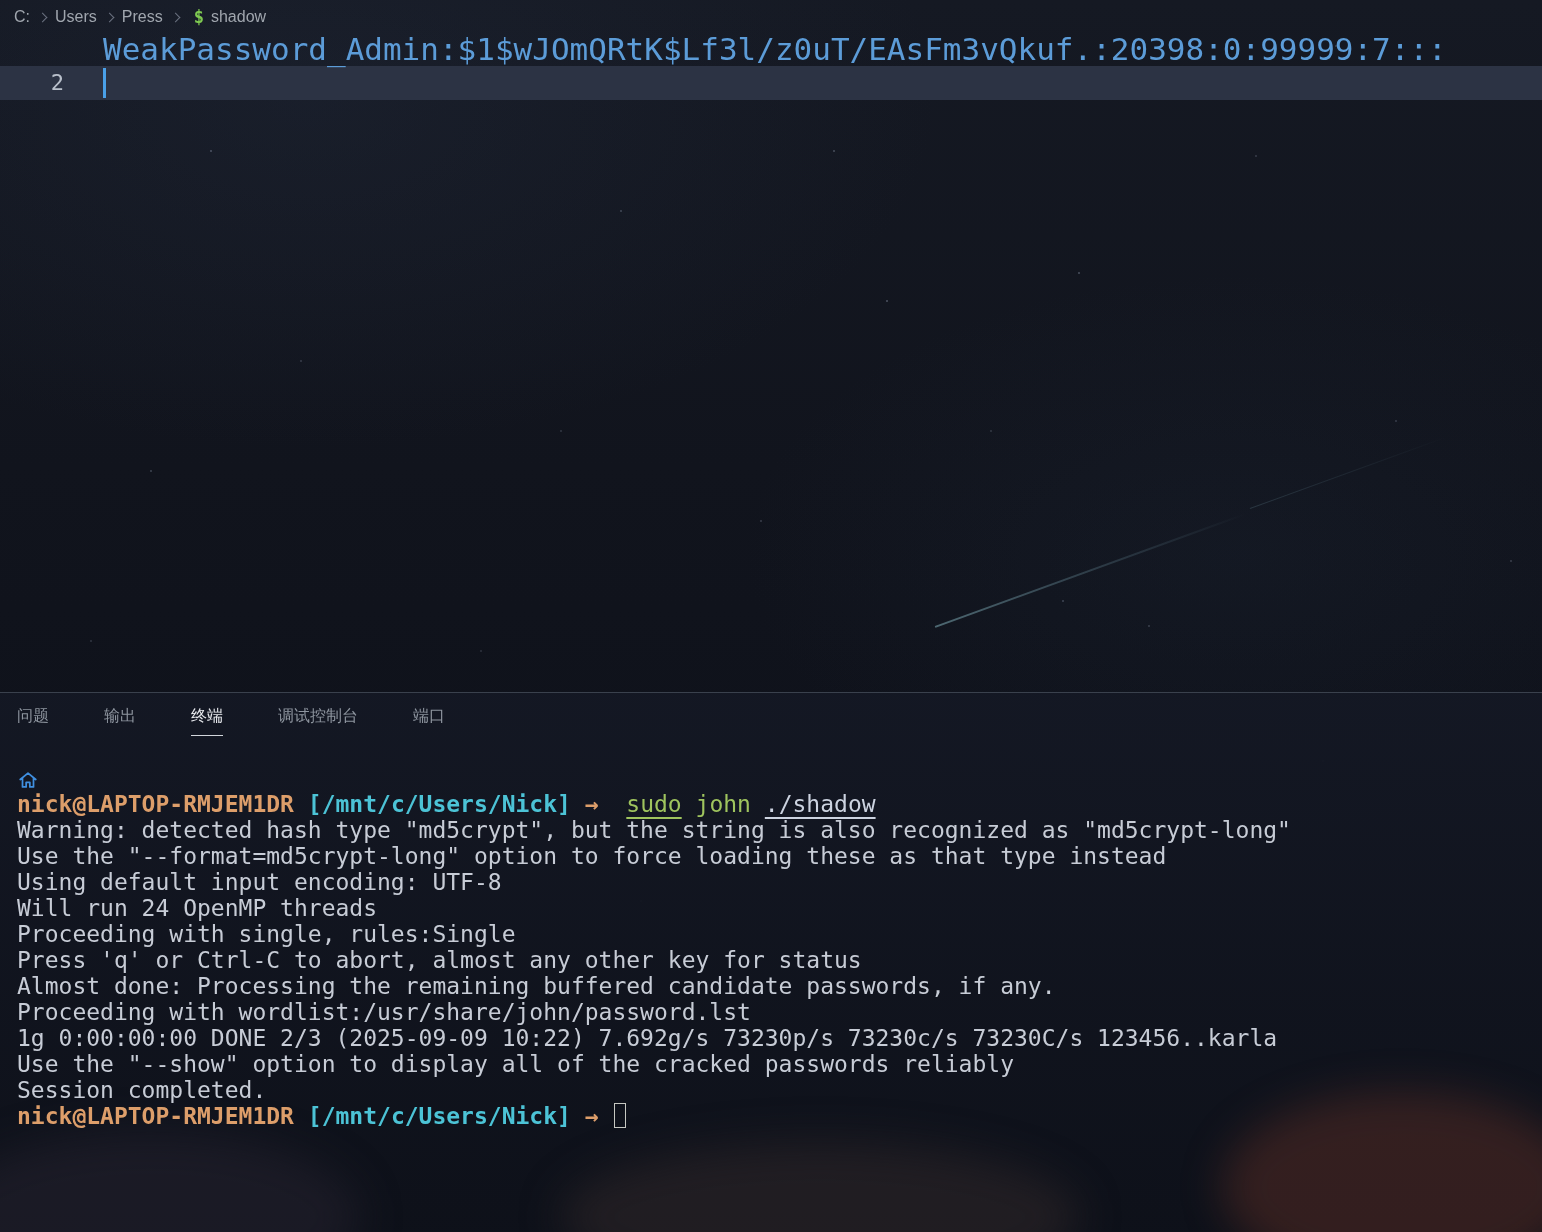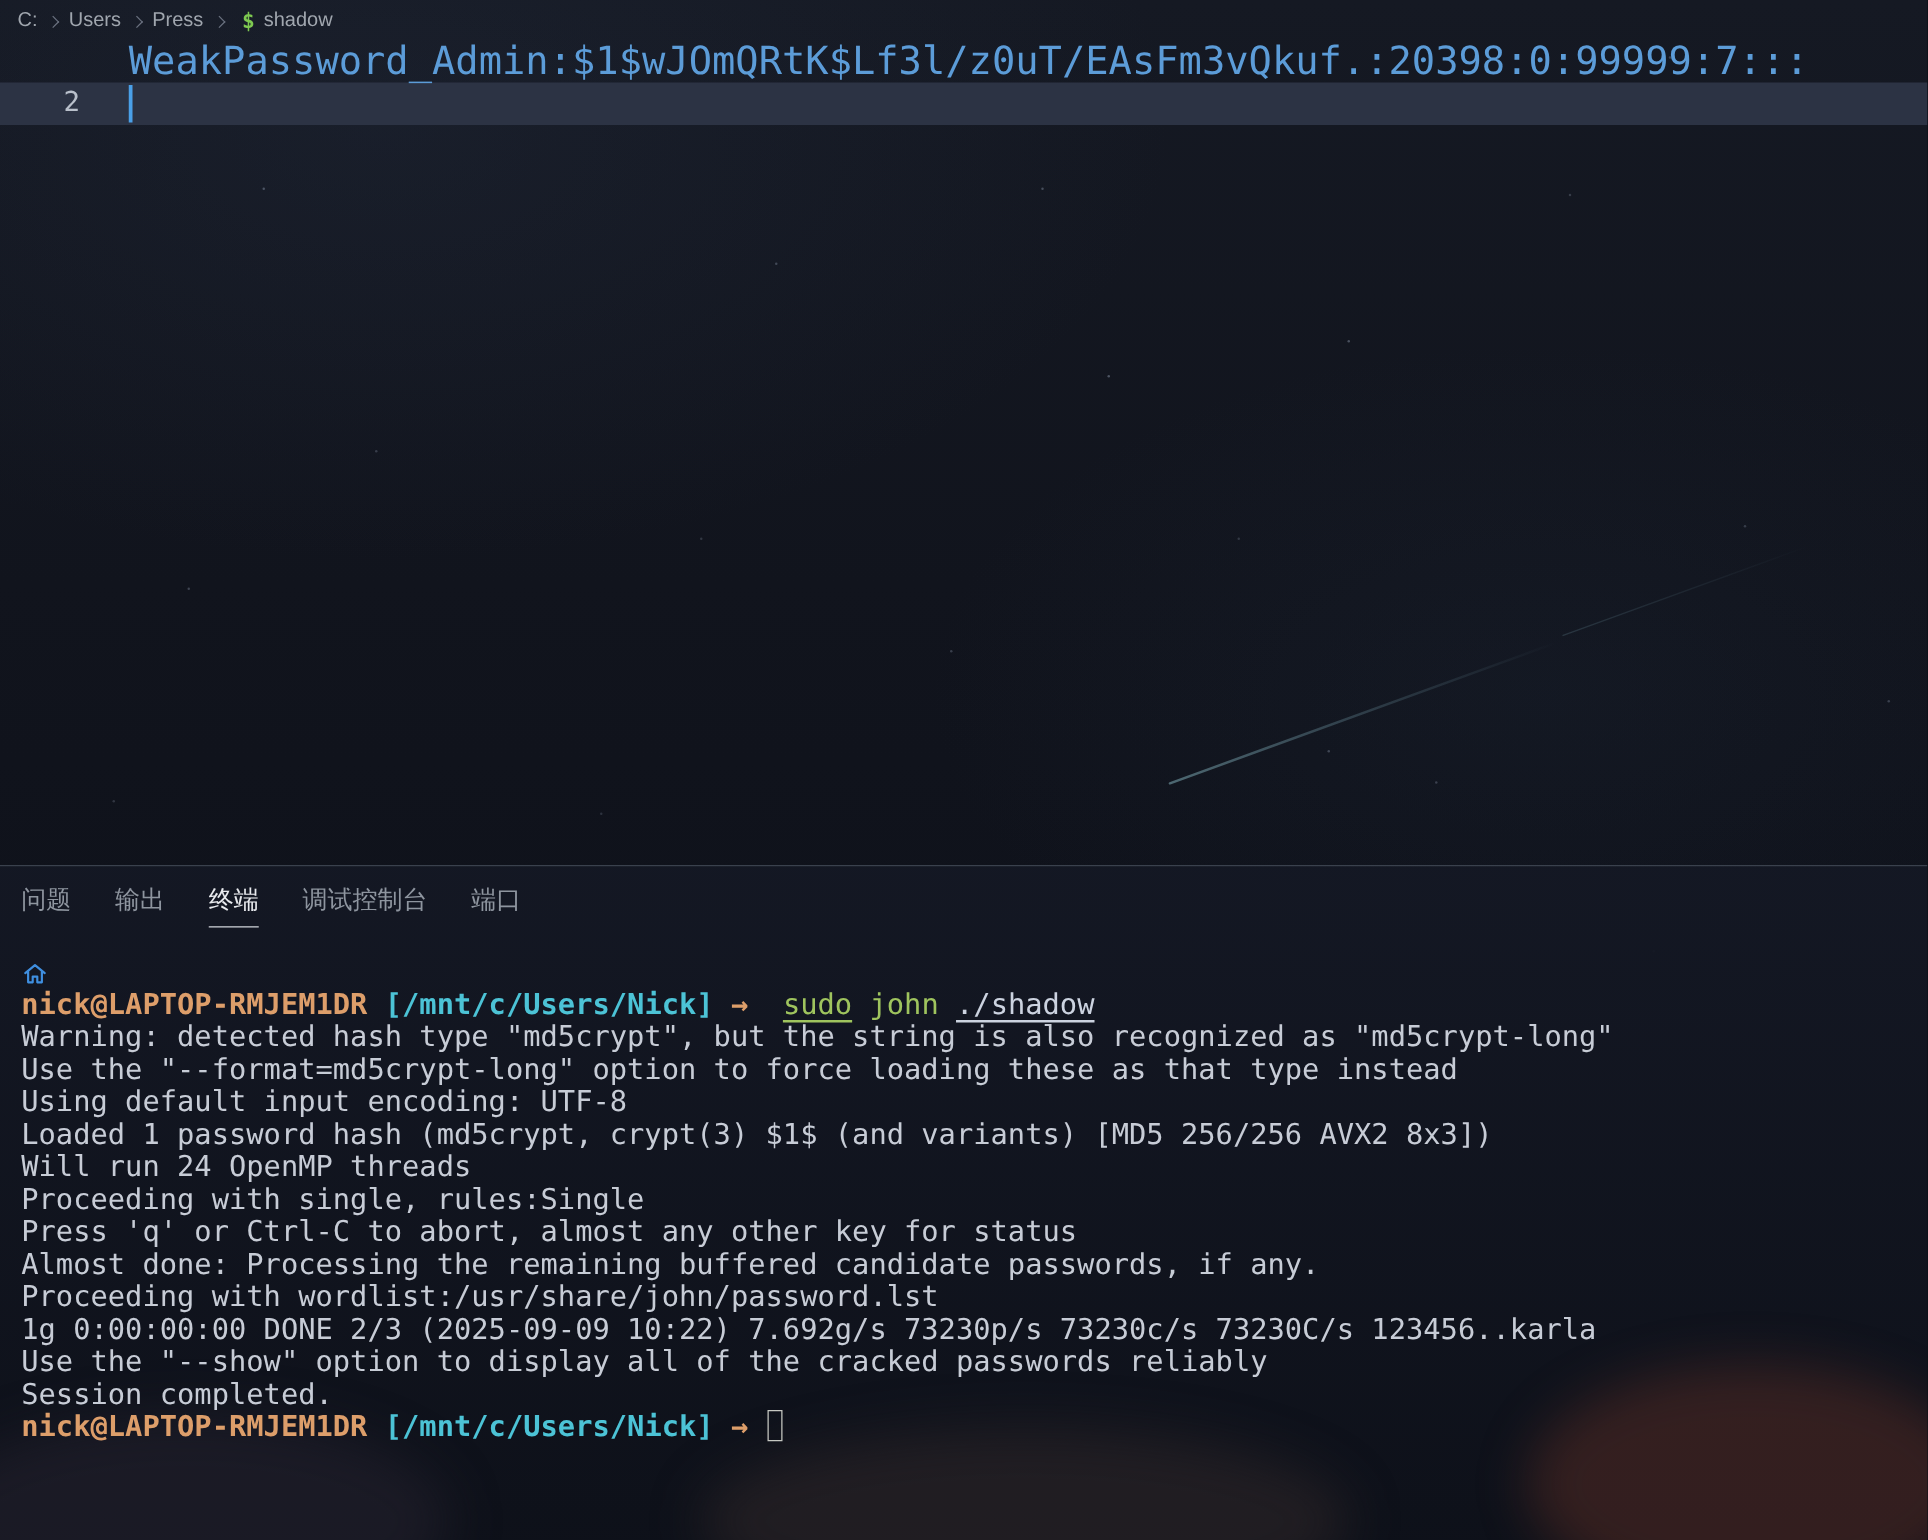--- a/index.html
+++ b/index.html
@@ -53,22 +53,22 @@
       text-align:right;font-size:22px;color:#b9c0cb}
   .caret{position:absolute;left:103px;top:68px;width:3px;height:30px;background:var(--cursor);z-index:4}
 
   
   .panel{position:absolute;top:692px;left:0;right:0;bottom:0;z-index:2;
       border-top:1px solid #3a414d;background:linear-gradient(180deg,rgba(20,24,36,.92),rgba(14,17,26,.88))}
   .blob{position:absolute;border-radius:50%;filter:blur(20px);z-index:0}
   .blob.rocks-right{right:-40px;bottom:-50px;width:360px;height:190px;background:rgba(140,62,42,.30)}
   .blob.rocks-mid{left:560px;bottom:-60px;width:520px;height:150px;background:rgba(55,45,45,.45)}
   .blob.rocks-left{left:-60px;bottom:-70px;width:420px;height:170px;background:rgba(42,38,50,.45)}
-  .tabs{position:relative;display:flex;gap:35px;padding:13px 0 0 17px;z-index:2;
-      font-family:"Liberation Sans",sans-serif;font-size:20px}
+  .tabs{position:relative;display:flex;gap:55px;padding:13px 0 0 17px;z-index:2;
+      font-family:"Liberation Sans",sans-serif;font-size:16px}
   .tab{color:#8e959f;padding-bottom:8px;cursor:pointer;border-bottom:1px solid transparent}
   .tab.active{color:#e8eaee;border-bottom:1px solid #d2d6dc}
 
   .term{position:absolute;top:72px;left:17px;right:0;bottom:0;z-index:2;
       font-size:23px;color:var(--gray)}
   .home-row{height:26px;line-height:26px}
   .trow{height:26px;line-height:26px;white-space:pre}
   .seg{white-space:pre}
   .fg-gray{color:var(--gray)} .fg-orange{color:var(--orange)} .fg-tan{color:var(--tan)}
   .fg-cyan{color:var(--cyan)} .fg-green{color:var(--green)} .fg-red{color:var(--red)}
@@ -120,21 +120,20 @@
     <div class="home-row">
       <svg width="22" height="22" viewBox="0 0 24 24" style="vertical-align:middle">
         <path d="M3.5 11.5 L12 4.5 L20.5 11.5 M6 9.8 V19.5 H10 V14.5 H14 V19.5 H18 V9.8" fill="none" stroke="#3f8fe0" stroke-width="1.9" stroke-linecap="round" stroke-linejoin="round"></path>
       </svg>
     </div>
     <div id="term-lines">
         <div class="trow"><span class="seg fg-orange b">nick@LAPTOP-RMJEM1DR </span><span class="seg fg-cyan b">[/mnt/c/Users/Nick] </span><span class="seg fg-orange b">→ </span><span class="seg fg-gray"> </span><span class="seg fg-green u">sudo</span><span class="seg fg-gray"> </span><span class="seg fg-green">john</span><span class="seg fg-gray"> </span><span class="seg fg-light u">./shadow</span></div>
         <div class="trow"><span class="seg fg-gray">Warning: detected hash type "md5crypt", but the string is also recognized as "md5crypt-long"</span></div>
         <div class="trow"><span class="seg fg-gray">Use the "--format=md5crypt-long" option to force loading these as that type instead</span></div>
         <div class="trow"><span class="seg fg-gray">Using default input encoding: UTF-8</span></div>
-        <div class="trow"><span class="seg fg-gray">Loaded 1 password hash (md5crypt, crypt(3) $1$ (and variants) [MD5 256/256 AVX2 8x3])</span></div>
         <div class="trow"><span class="seg fg-gray">Will run 24 OpenMP threads</span></div>
         <div class="trow"><span class="seg fg-gray">Proceeding with single, rules:Single</span></div>
         <div class="trow"><span class="seg fg-gray">Press 'q' or Ctrl-C to abort, almost any other key for status</span></div>
         <div class="trow"><span class="seg fg-gray">Almost done: Processing the remaining buffered candidate passwords, if any.</span></div>
         <div class="trow"><span class="seg fg-gray">Proceeding with wordlist:/usr/share/john/password.lst</span></div>
         <div class="trow"><span class="seg fg-gray">1g 0:00:00:00 DONE 2/3 (2025-09-09 10:22) 7.692g/s 73230p/s 73230c/s 73230C/s 123456..karla</span></div>
         <div class="trow"><span class="seg fg-gray">Use the "--show" option to display all of the cracked passwords reliably</span></div>
         <div class="trow"><span class="seg fg-gray">Session completed.</span></div>
         <div class="trow"><span class="seg fg-orange b">nick@LAPTOP-RMJEM1DR </span><span class="seg fg-cyan b">[/mnt/c/Users/Nick] </span><span class="seg fg-orange b">→ </span><span class="hcursor"></span></div>
       </div>

